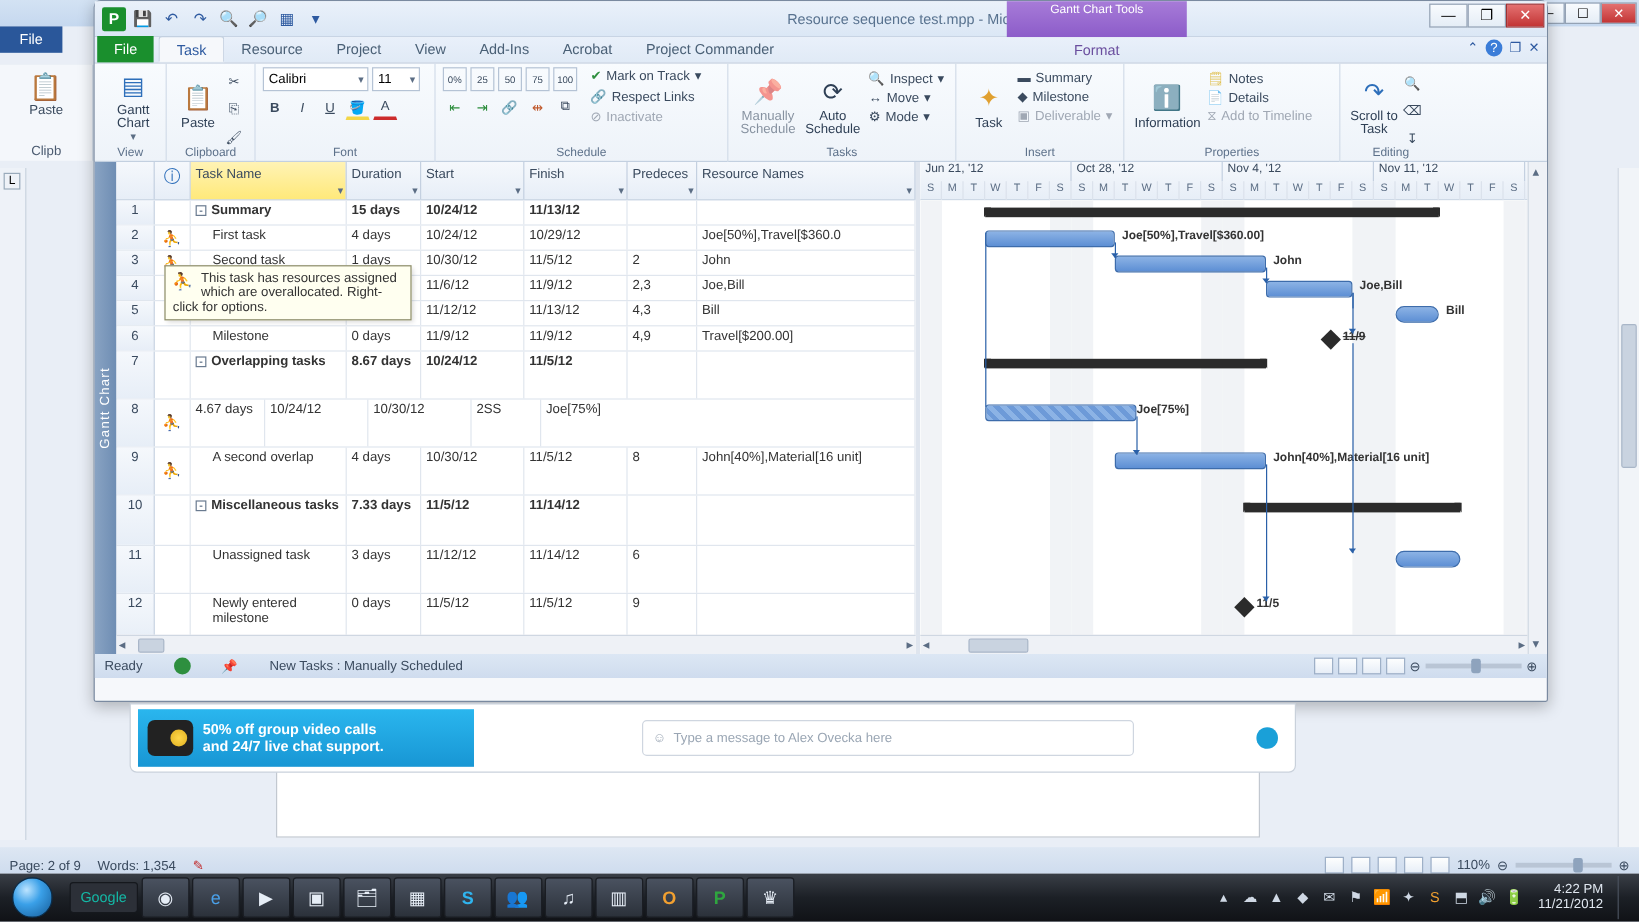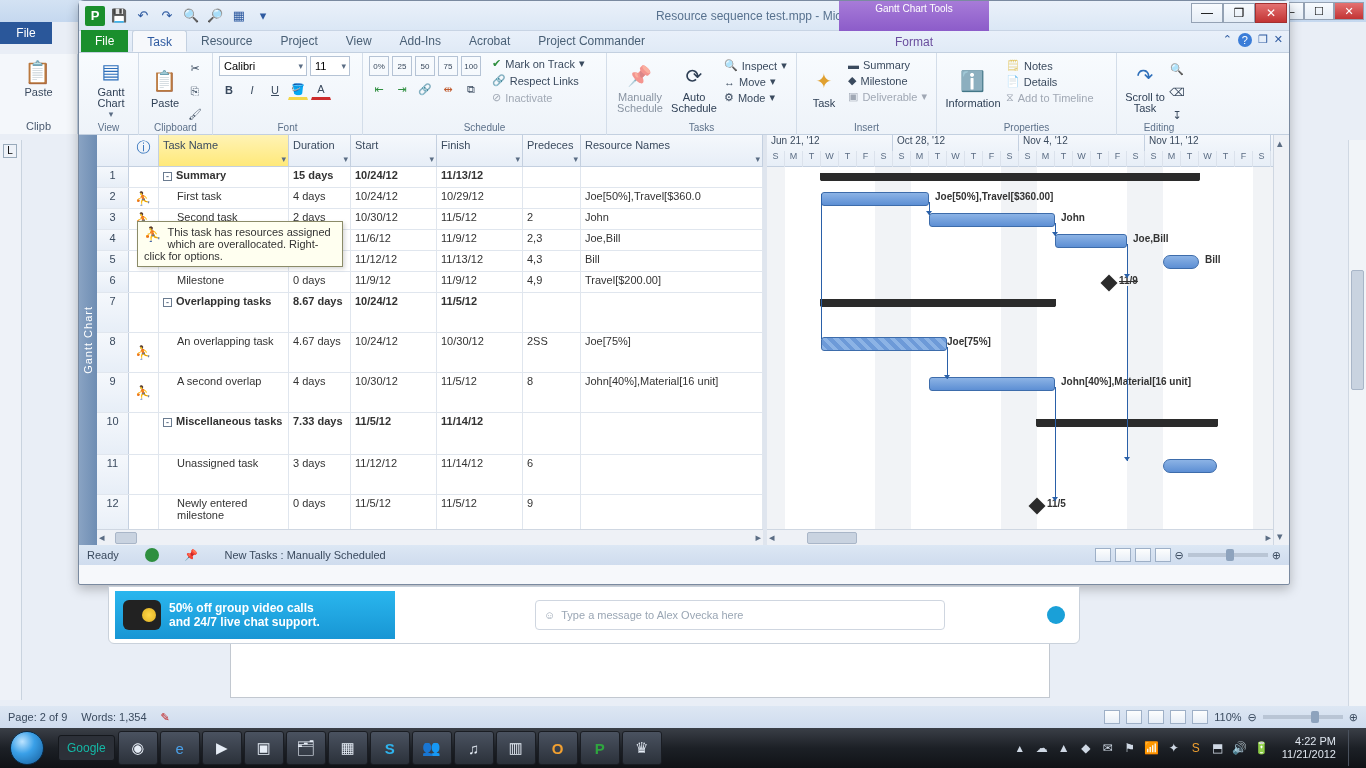--- a/index.html
+++ b/index.html
@@ -4,21 +4,21 @@
 <style>
 * { box-sizing: border-box; margin: 0; padding: 0; }
 html, body { width: 1366px; height: 768px; font-family: "Segoe UI", Tahoma, sans-serif; font-size: 11px; overflow: hidden; background: #d6e5f5; }
 .outer-word { position: absolute; left: 0; top: 0; width: 1366px; height: 768px; background: #e9eef6; }
 .word-title { position: absolute; left: 0; top: 0; right: 0; height: 22px; background: linear-gradient(#d3e2f3,#c5d8ef); }
 .word-file { position: absolute; left: 0; top: 22px; width: 52px; height: 22px; background: #2a579a; color: #fff; text-align: center; line-height: 22px; font-size: 12px; }
 .word-paste-block { position: absolute; left: 0; top: 54px; width: 78px; height: 80px; background: #f4f7fb; border-right: 1px solid #c7d5e6; }
 .word-paste-block .lbl { position: absolute; bottom: 2px; left: 0; right: 0; text-align: center; color: #4b5b70; }
 .word-left-ruler { position: absolute; left: 0; top: 140px; width: 22px; height: 560px; background: #eef2f8; border-right: 1px solid #c9d3df; }
 .word-page { position: absolute; left: 230px; top: 640px; width: 820px; height: 58px; background: #fff; border: 1px solid #c2c8d0; }
-.word-status { position: absolute; left: 0; bottom: 40px; right: 0; height: 22px; background: linear-gradient(#dde7f3,#cfdcee); color: #3a4a5e; display: flex; align-items: center; padding: 0 8px; gap: 14px; }
+.word-status { position: absolute; left: 0; bottom: 40px; right: 0; height: 22px; background: linear-gradient(#dde7f3,#cfdcee); color: #3a4a5e; display: flex; align-items: flex-end; padding: 0 8px; gap: 14px; }
 .word-status .right { margin-left: auto; display: flex; align-items: center; gap: 6px; }
 
 .proj-window { position: absolute; left: 78px; top: 0; width: 1212px; height: 585px; background: #f6f8fb; border: 1px solid #7a8aa0; box-shadow: 0 4px 12px rgba(0,0,0,.25); border-radius: 6px 6px 2px 2px; }
 .proj-titlebar { position: relative; height: 30px; background: linear-gradient(#eaf1fa,#dbe7f5); border-bottom: 1px solid #c8d4e4; display: flex; align-items: center; }
 .proj-qat { display: flex; align-items: center; gap: 4px; padding: 0 6px; }
 .proj-qat .qbtn { width: 20px; height: 20px; display: flex; align-items: center; justify-content: center; color: #2e5aa0; font-size: 13px; cursor: pointer; }
 .proj-title-center { flex: 1; text-align: center; color: #58728f; font-size: 12px; }
 .proj-ctools { position: absolute; right: 300px; top: 0; width: 150px; height: 30px; background: linear-gradient(#a77bd8,#8c5cc9); color: #fff; text-align: center; line-height: 14px; padding-top: 1px; font-size: 10px; }
 .proj-ctrls { position: absolute; right: 2px; top: 2px; display: flex; gap: 0; }
 .proj-ctrls .btn { width: 32px; height: 20px; border: 1px solid #94a2b4; background: linear-gradient(#f8fbfe,#e5edf6); display: flex; align-items: center; justify-content: center; font-size: 12px; }
@@ -395,21 +395,21 @@
             <div class="td col-finish">10/29/12</div>
             <div class="td col-pred"></div>
             <div class="td col-res">Joe[50%],Travel[$360.0</div>
           </div>
           <div class="trow">
             <div class="td rownum col-rownum">3</div>
             <div class="td col-ind ind">
               <span class="overalloc" title="over">⛹</span>
             </div>
             <div class="td col-name name indent2">Second task</div>
-            <div class="td col-dur">2 days</div>
+            <div class="td col-dur">1 days</div>
             <div class="td col-start">10/30/12</div>
             <div class="td col-finish">11/5/12</div>
             <div class="td col-pred">2</div>
             <div class="td col-res">John</div>
           </div>
           <div class="trow">
             <div class="td rownum col-rownum">4</div>
             <div class="td col-ind ind"></div>
             <div class="td col-name name indent2"></div>
             <div class="td col-dur"></div>
@@ -446,21 +446,20 @@
             <div class="td col-start bold">10/24/12</div>
             <div class="td col-finish bold">11/5/12</div>
             <div class="td col-pred"></div>
             <div class="td col-res"></div>
           </div>
           <div class="trow tall">
             <div class="td rownum col-rownum">8</div>
             <div class="td col-ind ind">
               <span class="overalloc" title="over">⛹</span>
             </div>
-            <div class="td col-name name indent2">An overlapping task</div>
             <div class="td col-dur">4.67 days</div>
             <div class="td col-start">10/24/12</div>
             <div class="td col-finish">10/30/12</div>
             <div class="td col-pred">2SS</div>
             <div class="td col-res">Joe[75%]</div>
           </div>
           <div class="trow tall">
             <div class="td rownum col-rownum">9</div>
             <div class="td col-ind ind">
               <span class="overalloc" title="over">⛹</span>

